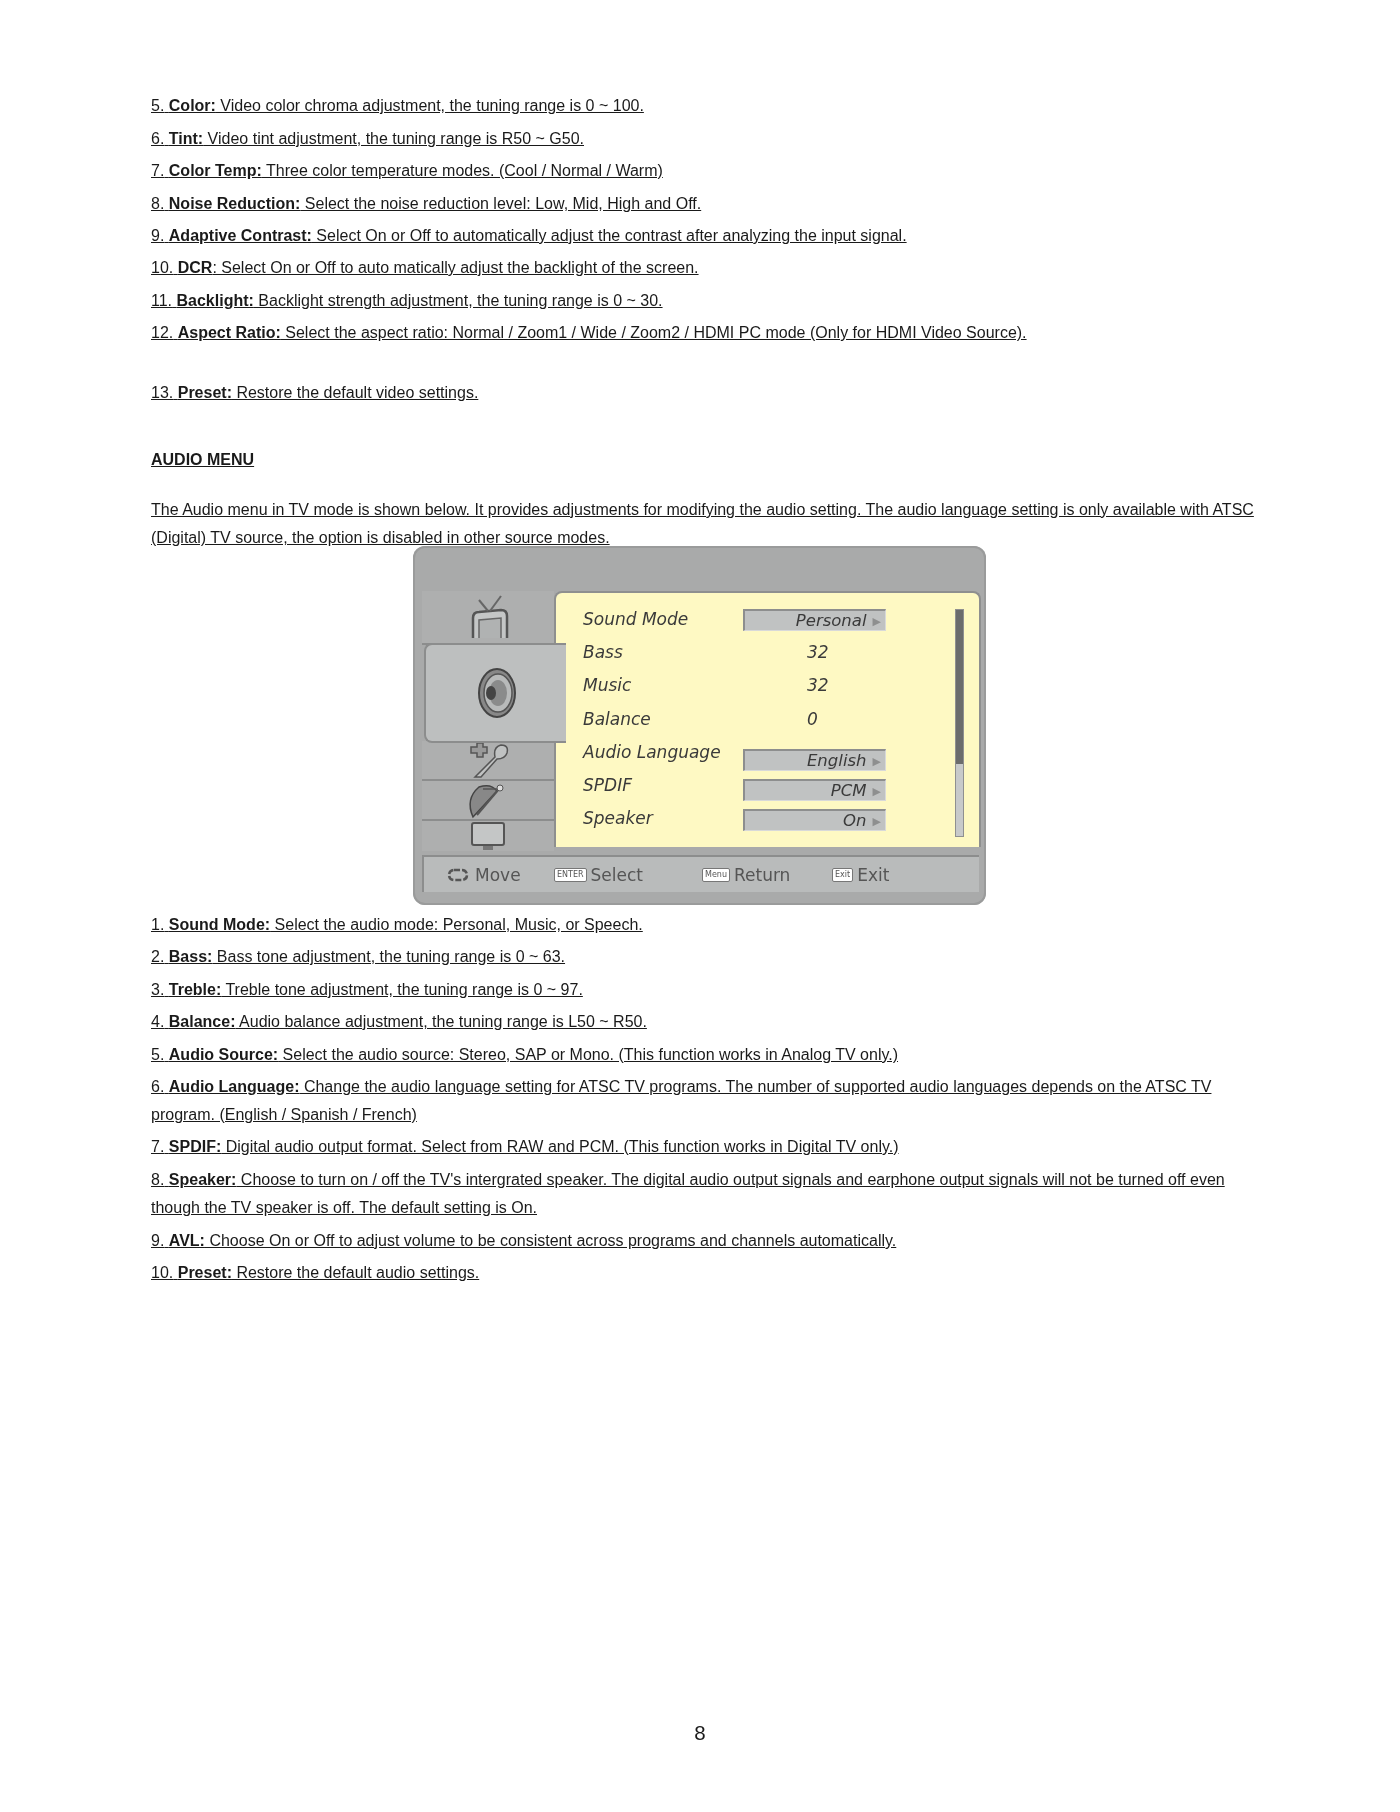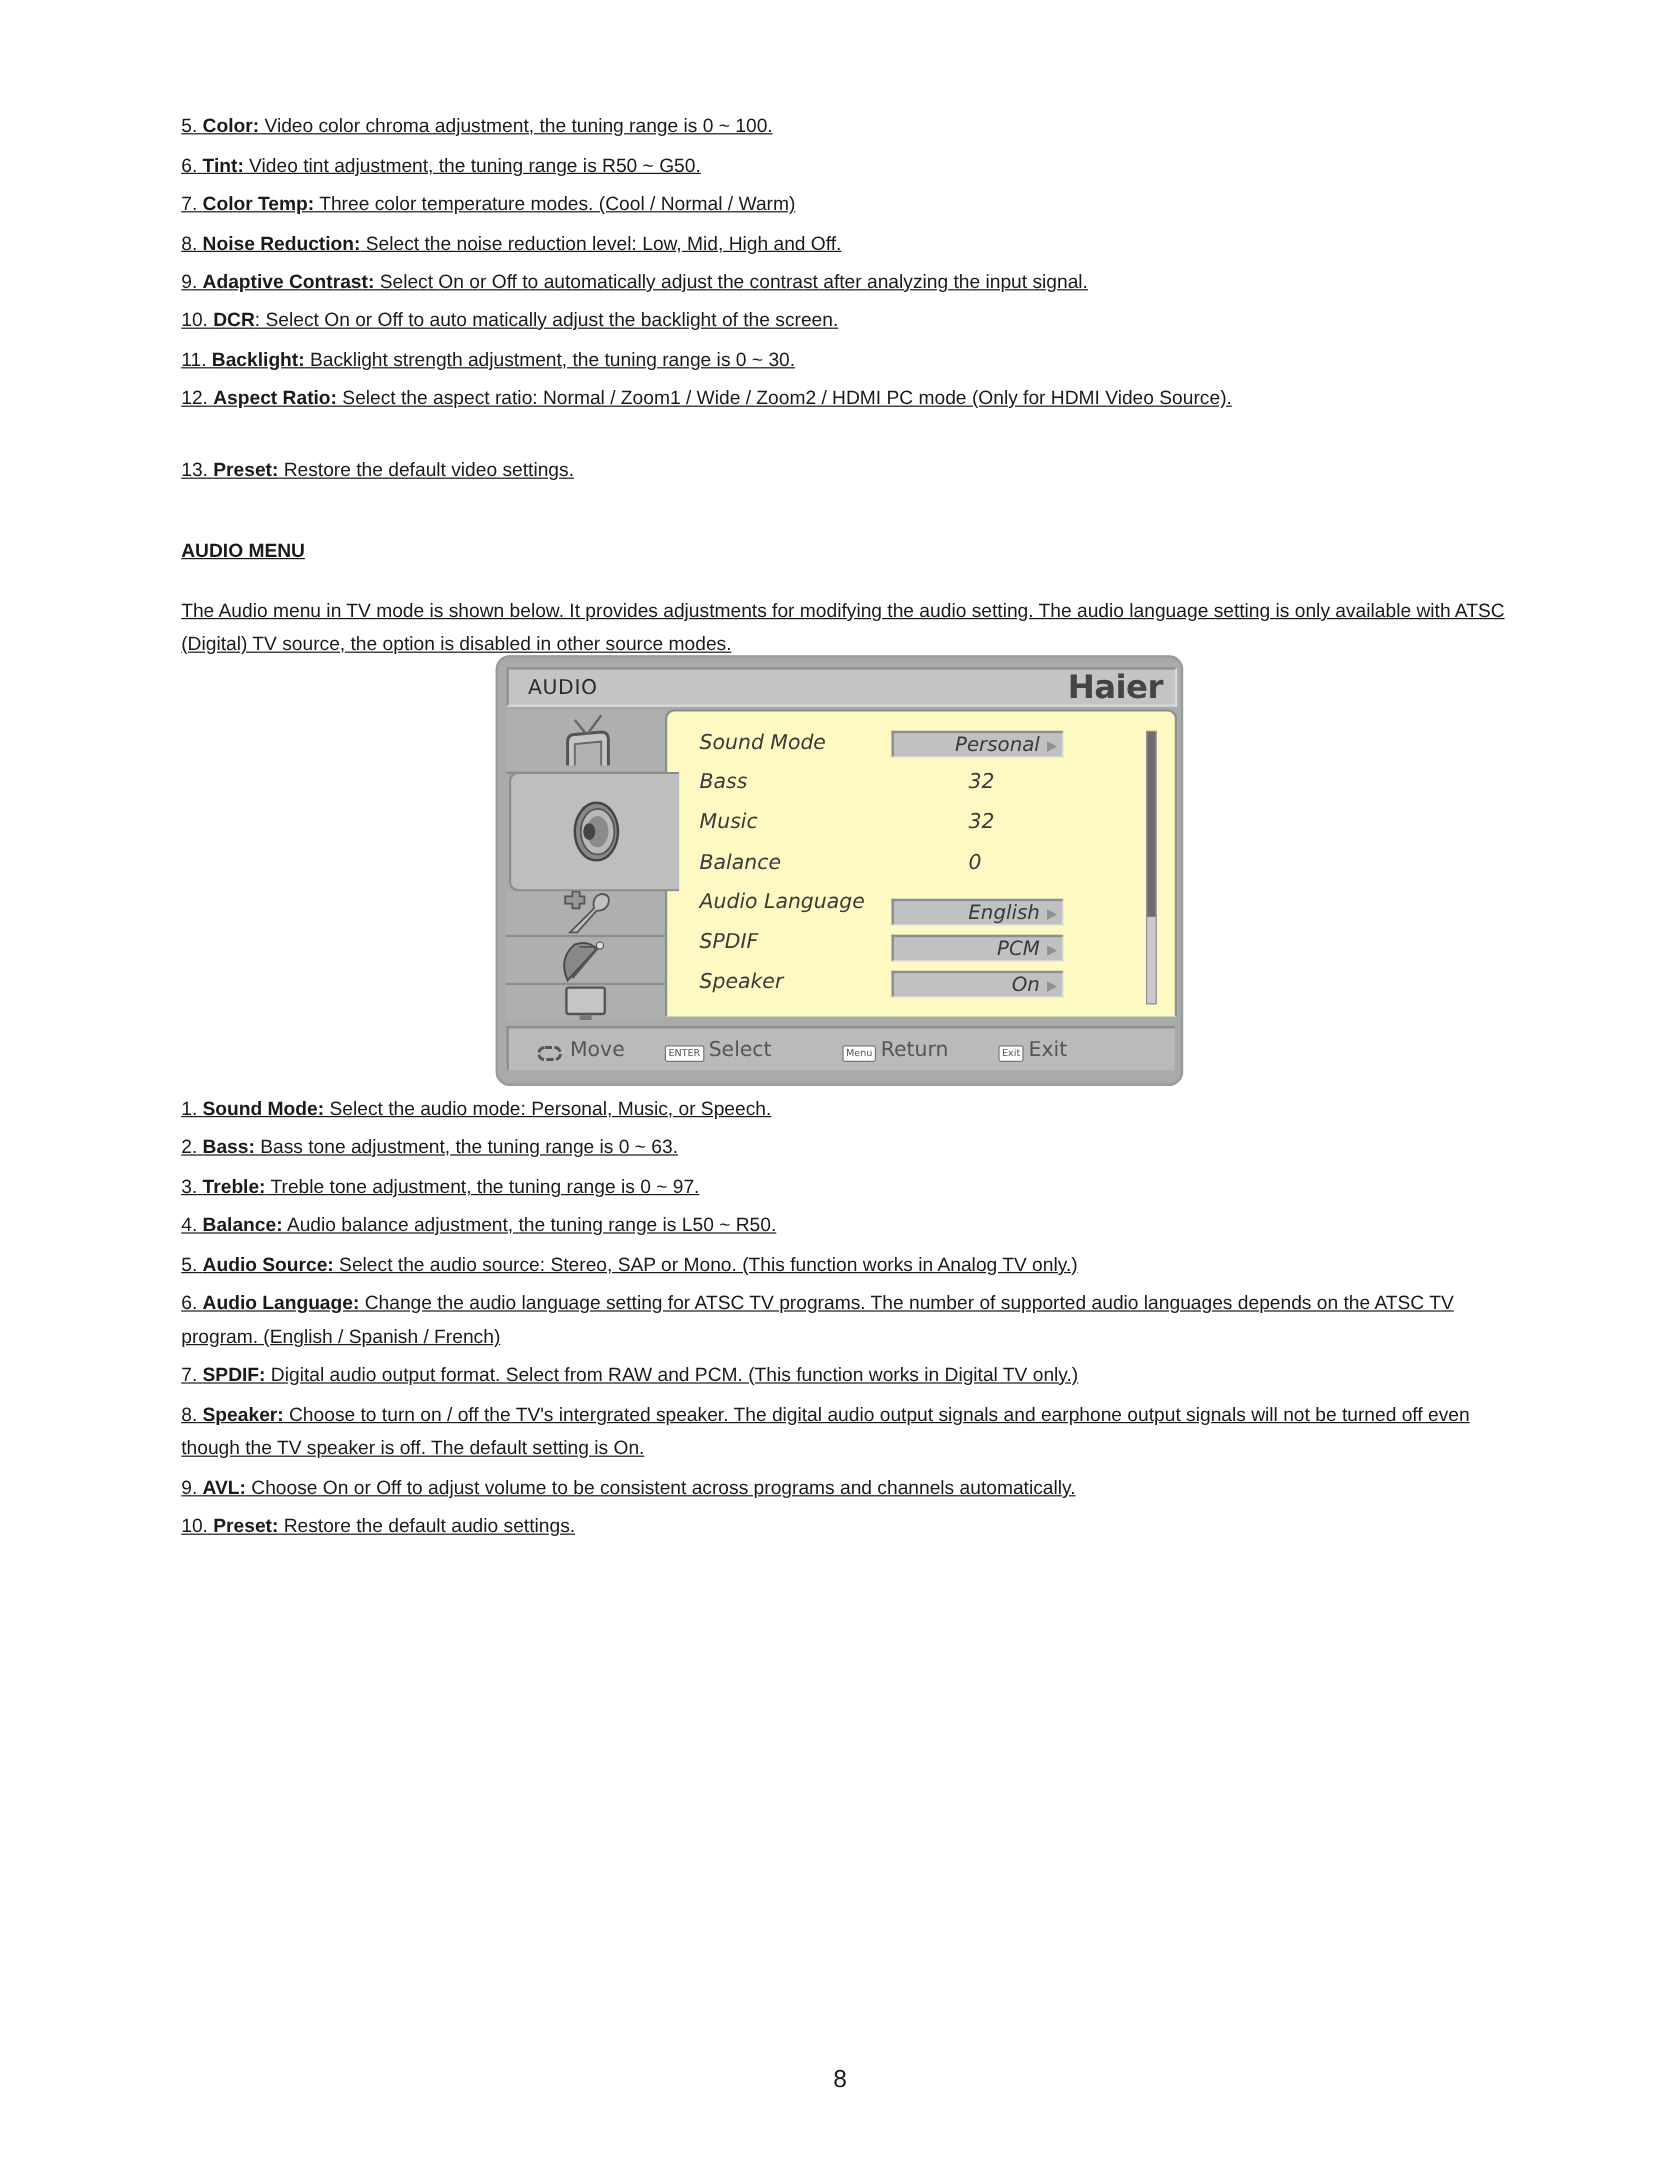--- a/index.html
+++ b/index.html
@@ -58,21 +58,21 @@
   .tv-box .arrow { display: inline-block; margin-left: 6px; color: #8e8f8f; font-size: 11px; vertical-align: 1px; }
   .tv-scroll {
     position: absolute; left: 399px; top: 16px; width: 7px; height: 226px;
     border: 1px solid #8f9090; background: #c8caca;
   }
   .tv-scroll-thumb { position: absolute; left: 0; top: 0; width: 7px; background: #6b6c6c; }
   .tv-footer {
     position: absolute; left: 9px; top: 309px; width: 555px; height: 35px;
     background: #b9bbbb; border-top: 2px solid #8c8d8d; border-left: 2px solid #8c8d8d;
   }
-  .tv-ft { position: absolute; top: 8px; font-size: 17px; color: #555; display: flex; align-items: flex-end; }
+  .tv-ft { position: absolute; top: 8px; font-size: 17px; color: #555; display: flex; align-items: center; }
   .tv-key {
     display: inline-block; font-size: 8px; border: 1px solid #777; padding: 1px 2px; margin-right: 4px;
     color: #555; background: #ffffff; border-radius: 2px; line-height: 10px;
   }
 </style>
 </head>
 <body>
 
 <div class="line" style="top:92px"><span>5.</span> <b>Color:</b><span> Video color chroma adjustment, the tuning range is 0 ~ 100.</span></div>
 <div class="line" style="top:125px"><span>6.</span> <b>Tint:</b><span> Video tint adjustment, the tuning range is R50 ~ G50.</span></div>
@@ -81,24 +81,20 @@
 <div class="line" style="top:222px"><span>9.</span> <b>Adaptive Contrast:</b><span> Select On or Off to automatically adjust the contrast after analyzing the input signal.</span></div>
 <div class="line" style="top:254px"><span>10.</span> <b>DCR</b><span>: Select On or Off to auto matically adjust the backlight of the screen.</span></div>
 <div class="line" style="top:287px"><span>11.</span> <b>Backlight:</b><span> Backlight strength adjustment, the tuning range is 0 ~ 30.</span></div>
 <div class="line wrap" style="top:319px"><span>12.</span> <b>Aspect Ratio:</b><span> Select the aspect ratio: Normal / Zoom1 / Wide / Zoom2 / HDMI PC mode (Only for HDMI Video Source).</span></div>
 <div class="line" style="top:379px"><span>13.</span> <b>Preset:</b><span> Restore the default video settings.</span></div>
 
 <div class="line heading" style="top:446px">AUDIO MENU</div>
 <div class="line wrap" style="top:496px">The Audio menu in TV mode is shown below. It provides adjustments for modifying the audio setting. The audio language setting is only available with ATSC (Digital) TV source, the option is disabled in other source modes.</div>
 
 <div class="tv">
-  <div class="tv-title">
-    <span class="tv-title-text">AUDIO</span>
-    <span class="tv-logo">Haier</span>
-  </div>
 
   <div class="tv-side">
     <div class="tv-tab" style="top:0; height:52px;">
       <svg width="50" height="46" viewBox="0 0 50 46">
         <path d="M10 44 L10 24 Q10 18 16 18 L38 16 Q44 16 44 22 L44 44" fill="#c4c6c6" stroke="#555" stroke-width="2.5"></path>
         <path d="M16 44 L16 26 L38 24 L38 44" fill="#b0b2b2" stroke="#666" stroke-width="1.5"></path>
         <line x1="25" y1="17" x2="16" y2="6" stroke="#666" stroke-width="2"></line>
         <line x1="27" y1="17" x2="38" y2="2" stroke="#666" stroke-width="2"></line>
       </svg>
     </div>

